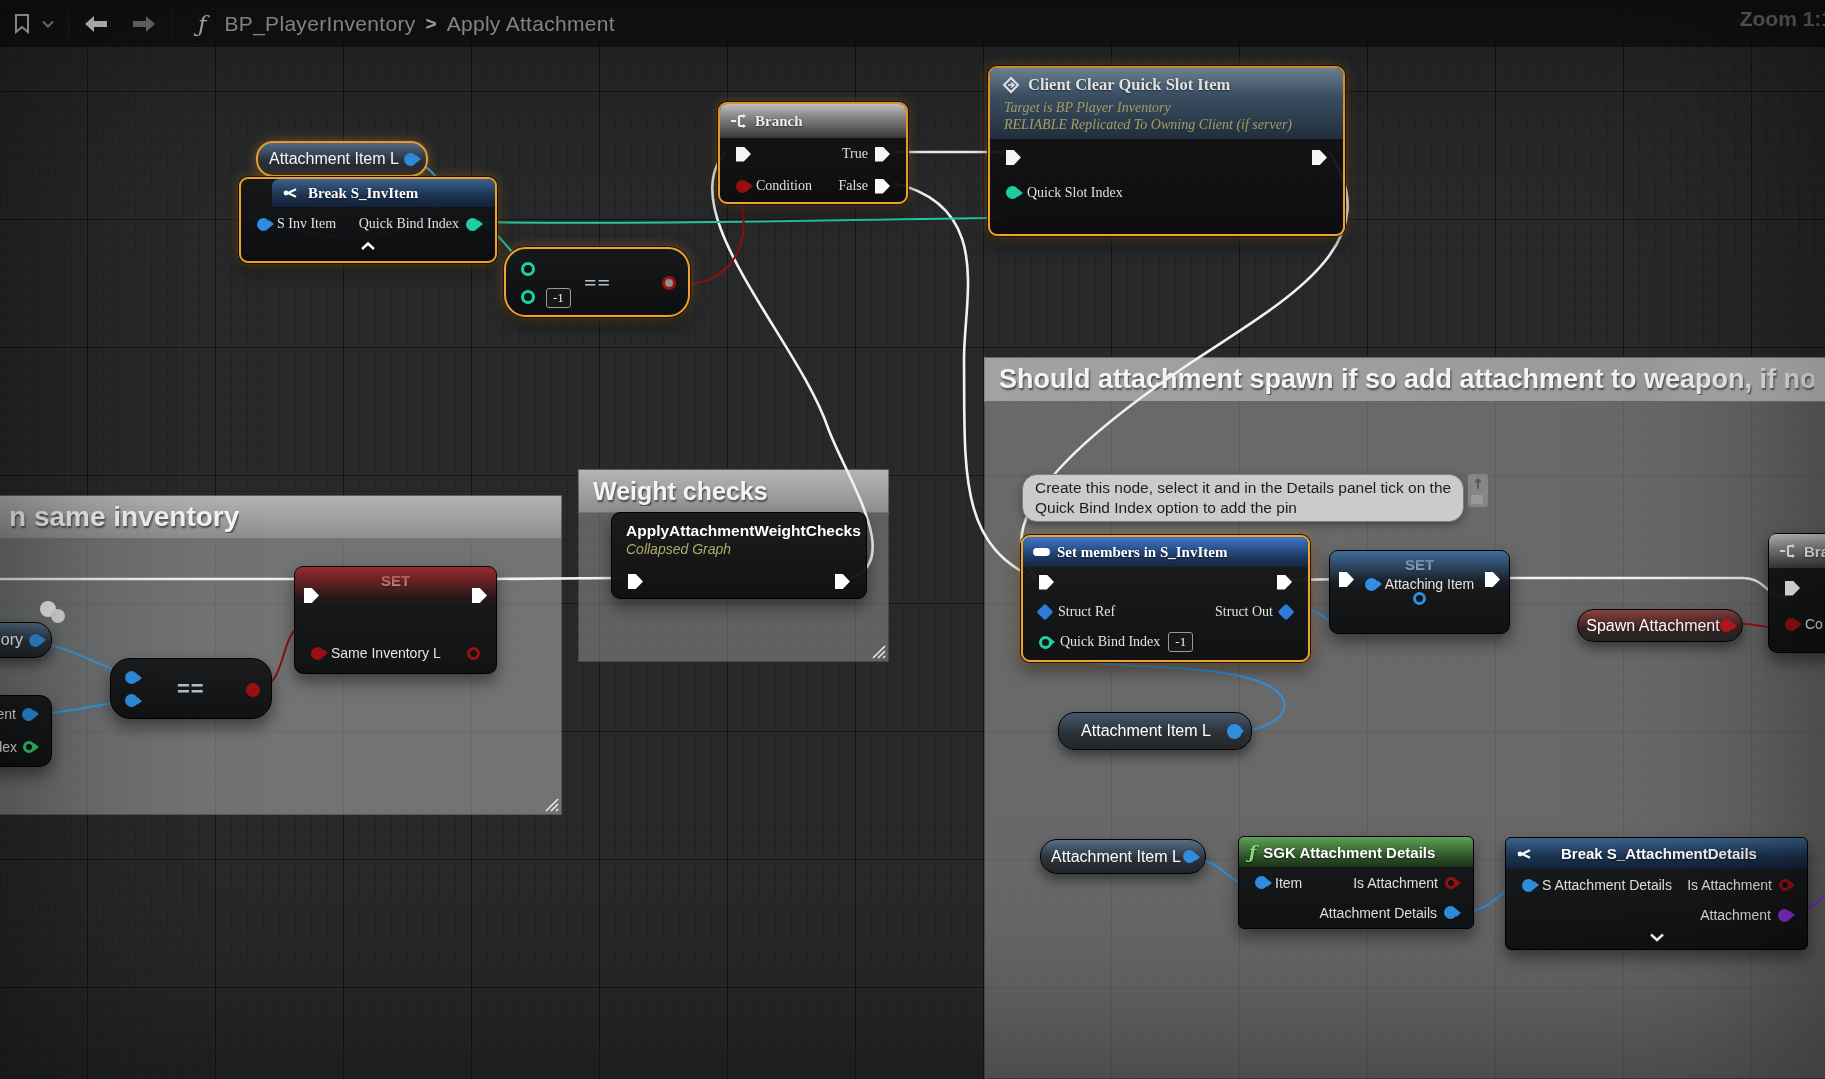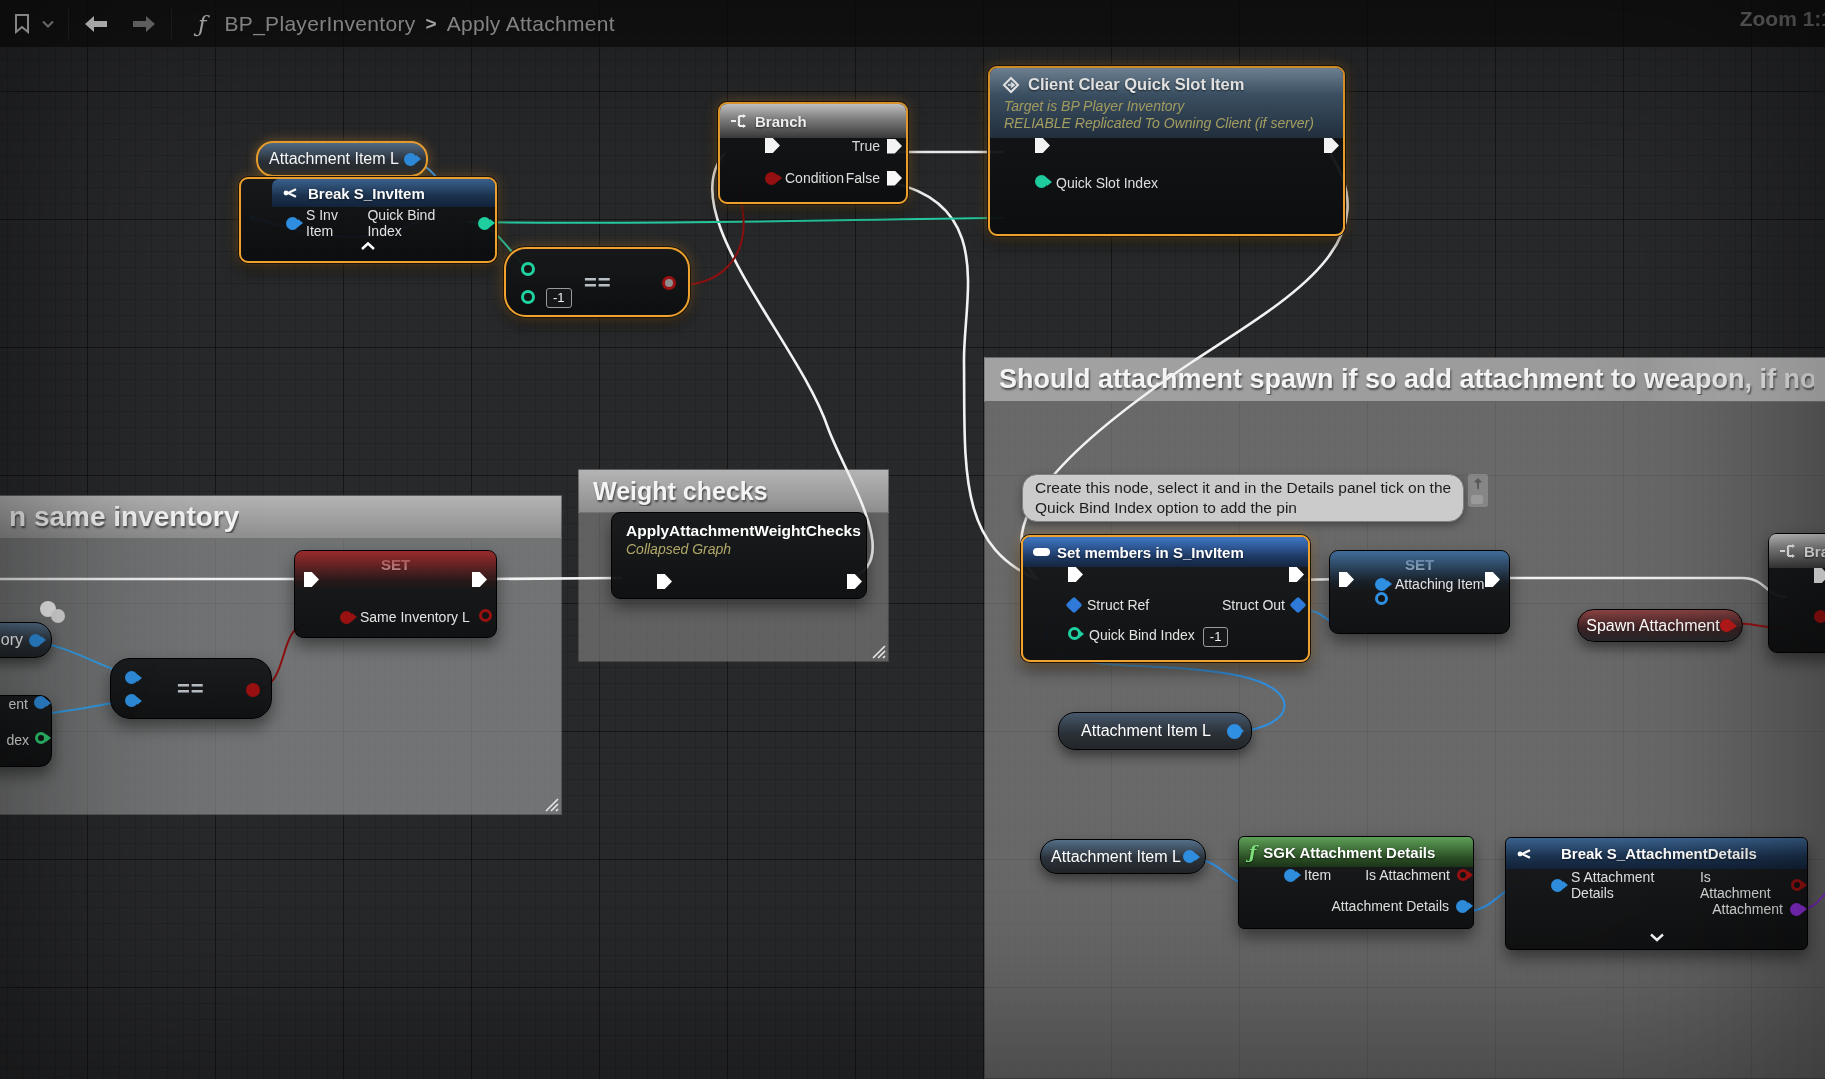--- a/index.html
+++ b/index.html
@@ -31,29 +31,29 @@
     background:linear-gradient(180deg,#b4b4b4,#8e8e8e);
     border:1px solid rgba(0,0,0,0.35);cursor:pointer;}
   .comment .ctitle{color:#f4f4f4;font-weight:bold;white-space:nowrap;overflow:hidden;
     text-shadow:1px 2px 2px rgba(0,0,0,0.55);}
   .comment .cbody{position:absolute;left:0;right:0;bottom:0;border:1px solid rgba(0,0,0,0.25);border-top:none;}
   .rhandle{position:absolute;right:3px;bottom:3px;cursor:nwse-resize;}
   
   .node{position:absolute;z-index:3;border-radius:9px;border:1px solid #000;
     background:linear-gradient(180deg,rgba(22,24,26,0.95),rgba(12,13,14,0.95));
     box-shadow:0 8px 16px rgba(0,0,0,0.45);color:#e6e6e6;font-size:14px;}
-  .node.sel{border:2.5px solid #f0a22f;box-shadow:0 0 0 1px #201508,0 0 14px rgba(240,162,47,0.35),0 8px 16px rgba(0,0,0,0.5);}
+  .node.sel{border:2.5px solid #f0a22f;box-shadow:0 0 0 1px #201508,0 0 14px rgba(240,162,47,0.35),0 8px 16px rgba(0,0,0,0.5);font-family:Liberation Serif, serif;}
   .nhead{display:flex;align-items:center;gap:7px;padding:0 10px;border-radius:7px 7px 0 0;
     font-weight:bold;font-size:15px;color:#fff;text-shadow:0 1px 2px rgba(0,0,0,0.6);}
   .h-steel{background:linear-gradient(180deg,#7e95a9 0%,#41586c 38%,#233140 100%);}
   .h-bluebrk{background:linear-gradient(180deg,#3c6490 0%,#1c3350 60%,#13233a 100%);}
   .h-blue{background:linear-gradient(180deg,#3f78c8 0%,#1e3a66 65%,#14263f 100%);}
   .h-green{background:linear-gradient(180deg,#5fa158 0%,#2c4f26 70%,#1d3519 100%);}
   .h-gray{background:linear-gradient(180deg,#d2d2d2 0%,#8a8a8a 42%,#3c3c3c 100%);}
-  .prow{display:flex;align-items:flex-start;justify-content:space-between;padding:0 4px;margin-left:41px;}
+  .prow{display:flex;align-items:center;justify-content:space-between;padding:0 16px;}
   .pgrp{display:flex;align-items:center;gap:7px;}
   .plabel{color:#e3e3e3;}
   .pin{position:relative;width:13px;height:13px;border-radius:50%;flex:0 0 auto;}
   .pin.fill{background:currentColor;}
   .pin.ring{border:3px solid currentColor;background:#141414;}
   .pin.tail::after{content:'';position:absolute;left:12px;top:50%;transform:translateY(-50%);
     border:4px solid transparent;border-left:5px solid currentColor;}
   .pin.ring.tail::after{left:8px;}
   .c-blue{color:#2f8fe0;} .c-teal{color:#1fd0a0;} .c-red{color:#991111;}
   .c-brightred{color:#c01a1a;} .c-purple{color:#8a2fd6;} .c-green{color:#2ecc71;}
@@ -234,21 +234,21 @@
 
   <div class="node" style="left:611px;top:512px;width:256px;height:87px;">
     <div style="padding:9px 14px 0;font-weight:bold;font-size:15.5px;color:#fff;">ApplyAttachmentWeightChecks</div>
     <div class="subtitle" style="padding:1px 14px 0;">Collapsed Graph</div>
     <div class="prow" style="position:absolute;left:0;right:0;bottom:9px;">
       <span class="execpin"></span>
       <span class="execpin"></span>
     </div>
   </div>
 
-  <div class="node" style="left:294px;top:550px;width:203px;height:88px;">
+  <div class="node" style="left:294px;top:566px;width:203px;height:108px;">
     <div class="setheadred" style="position:absolute;inset:0 0 auto 0;height:40px;border-radius:8px 8px 0 0;"></div>
     <div class="settitle">SET</div>
     <span class="execpin" style="position:absolute;left:9px;top:21px;"></span>
     <span class="execpin" style="position:absolute;right:9px;top:21px;"></span>
     <div class="prow" style="position:absolute;left:0;right:0;bottom:12px;">
       <span class="pgrp">
           <span class="pin fill tail c-red"></span>
         <span class="plabel">Same Inventory L</span>
         </span>
       <span class="pin ring c-red"></span>

